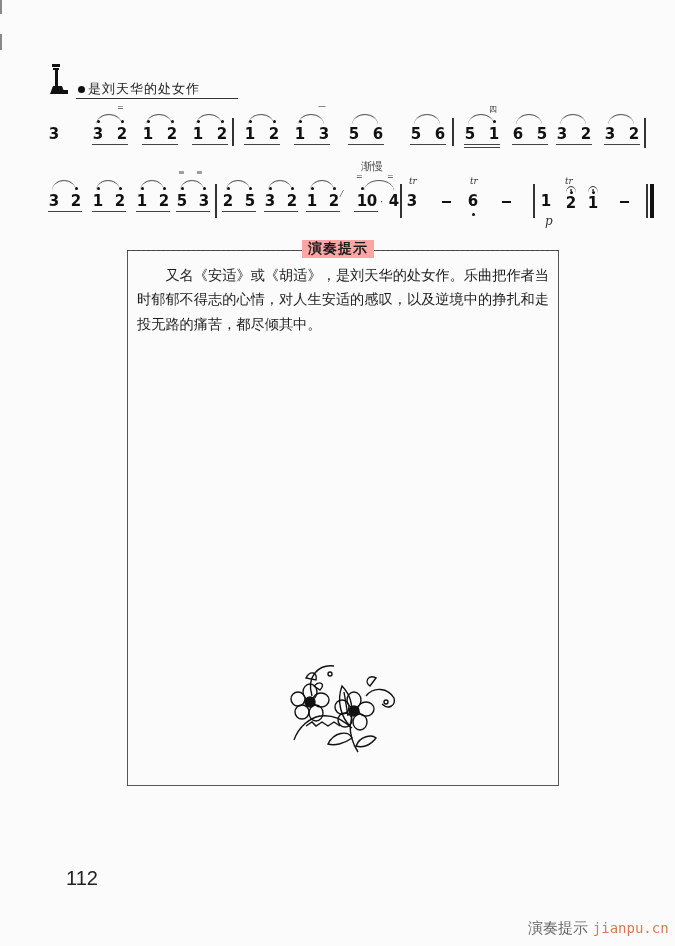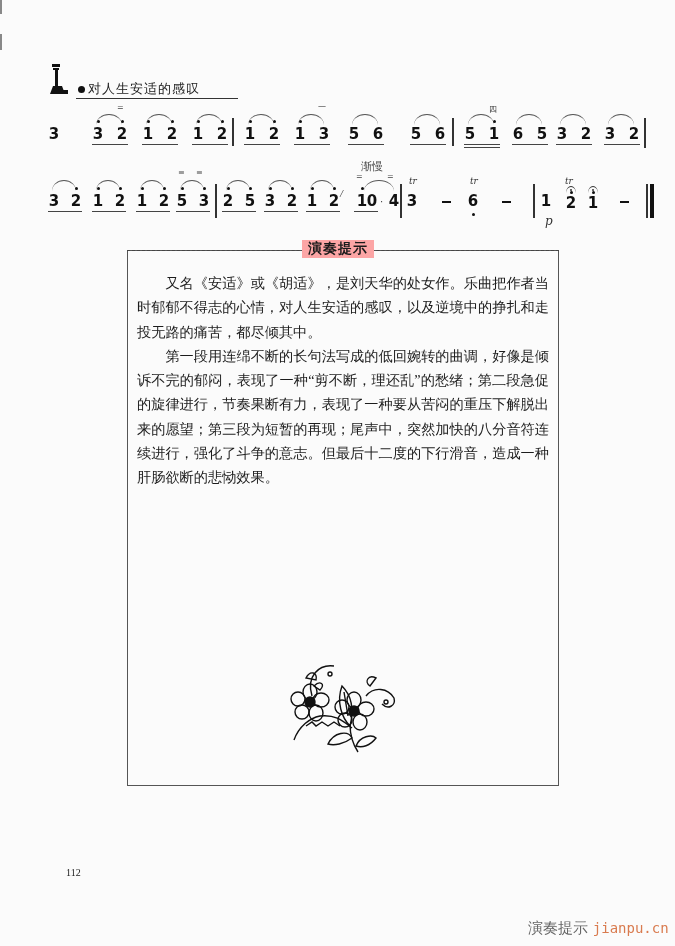--- a/index.html
+++ b/index.html
@@ -45,27 +45,27 @@
   .tip-title-wrap {
     position:absolute; left:127px; top:240px; width:432px; height:20px;
   }
   .tip-title {
     position:absolute; left:175px; top:0; padding:0 6px; background:#fca5a5;
     font-family:"DejaVu Sans", sans-serif; font-weight:bold; font-size:14px; letter-spacing:1px;
   }
   .tip-dash-line { position:absolute; left:0; right:0; top:10px; height:0; border-top:1px dashed #444; }
   .tip-text {
     position:absolute; left:137px; top:264px; width:412px;
-    font-family:Liberation Serif, serif; font-size:14.2px; line-height:24.3px;
-    text-align:justify; color:#1c1c1c;margin-top:7px;
+    font-family:Liberation Mono, monospace; font-size:14.2px; line-height:24.3px;
+    text-align:justify; color:#1c1c1c;
   }
   .tip-text p { margin:0; text-indent:2em; }
   .flower { position:absolute; left:284px; top:656px; width:130px; height:100px; }
 
-  .page-number { position:absolute; left:66px; top:867px; font-family:Liberation Serif, serif; font-size:10px; color:#222; }
+  .page-number { position:absolute; left:66px; top:867px; font-family:Liberation Sans, sans-serif; font-size:20px; color:#222; }
   .watermark {
     position:absolute; left:528px; top:919px; font-size:15px; color:#666;
     font-family:"DejaVu Serif", serif;
   }
   .watermark .en { color:#d97b4f; font-family:"DejaVu Sans Mono", monospace; font-size:14px; }
 </style>
 </head>
 <body>
 
 <div class="edge-mark" style="top:0;height:14px;"></div>
@@ -73,21 +73,21 @@
 
 <div class="header">
   <svg class="logo" viewBox="0 0 26 32">
     <rect x="4" y="0" width="8" height="3" fill="#111"></rect>
     <rect x="5" y="4" width="6" height="2" fill="#111"></rect>
     <rect x="7" y="6" width="3" height="18" fill="#111"></rect>
     <path d="M5 22 L14 22 L17 30 L2 30 Z" fill="#111"></path>
     <rect x="14" y="26" width="6" height="4" fill="#111"></rect>
   </svg>
   <div class="dot"></div>
-  <div class="title">对人生安适的感叹</div>
+  <div class="title">是刘天华的处女作</div>
   <div class="rule"></div>
 </div>
 
 <div class="staff" style="top:100px;">
   <span class="note" style="left:48px;top:25px;">3</span>
 
   <div class="slur" style="left:96px;top:14px;width:26px;"></div>
   <span class="tiny" style="left:117px;top:3px;">=</span>
   <span class="note" style="left:92px;top:25px;">3<i class="hdot"></i></span>
   <span class="note" style="left:116px;top:25px;">2<i class="hdot"></i></span>
@@ -232,21 +232,20 @@
 </div>
 
 <div class="tip-box"></div>
 <div class="tip-title-wrap">
   <div class="tip-dash-line"></div>
   <div class="tip-title">演奏提示</div>
 </div>
 
 <div class="tip-text">
   <p>又名《安适》或《胡适》，是刘天华的处女作。乐曲把作者当时郁郁不得志的心情，对人生安适的感叹，以及逆境中的挣扎和走投无路的痛苦，都尽倾其中。</p>
-  <p>第一段用连绵不断的长句法写成的低回婉转的曲调，好像是倾诉不完的郁闷，表现了一种“剪不断，理还乱”的愁绪；第二段急促的旋律进行，节奏果断有力，表现了一种要从苦闷的重压下解脱出来的愿望；第三段为短暂的再现；尾声中，突然加快的八分音符连续进行，强化了斗争的意志。但最后十二度的下行滑音，造成一种肝肠欲断的悲恸效果。</p>
 </div>
 
 <svg class="flower" viewBox="0 0 130 100" fill="none" stroke="#111" stroke-width="1.4">
   <path d="M28 40 C22 20 35 8 50 10"></path>
   <circle cx="46" cy="18" r="2"></circle>
   <path d="M22 22 C26 14 34 16 32 24 Z"></path>
   <path d="M30 30 C36 24 42 28 36 34 Z"></path>
   <g transform="translate(26,46)">
     <ellipse cx="0" cy="-10" rx="7" ry="8"></ellipse>
     <ellipse cx="11" cy="-2" rx="8" ry="7"></ellipse>

